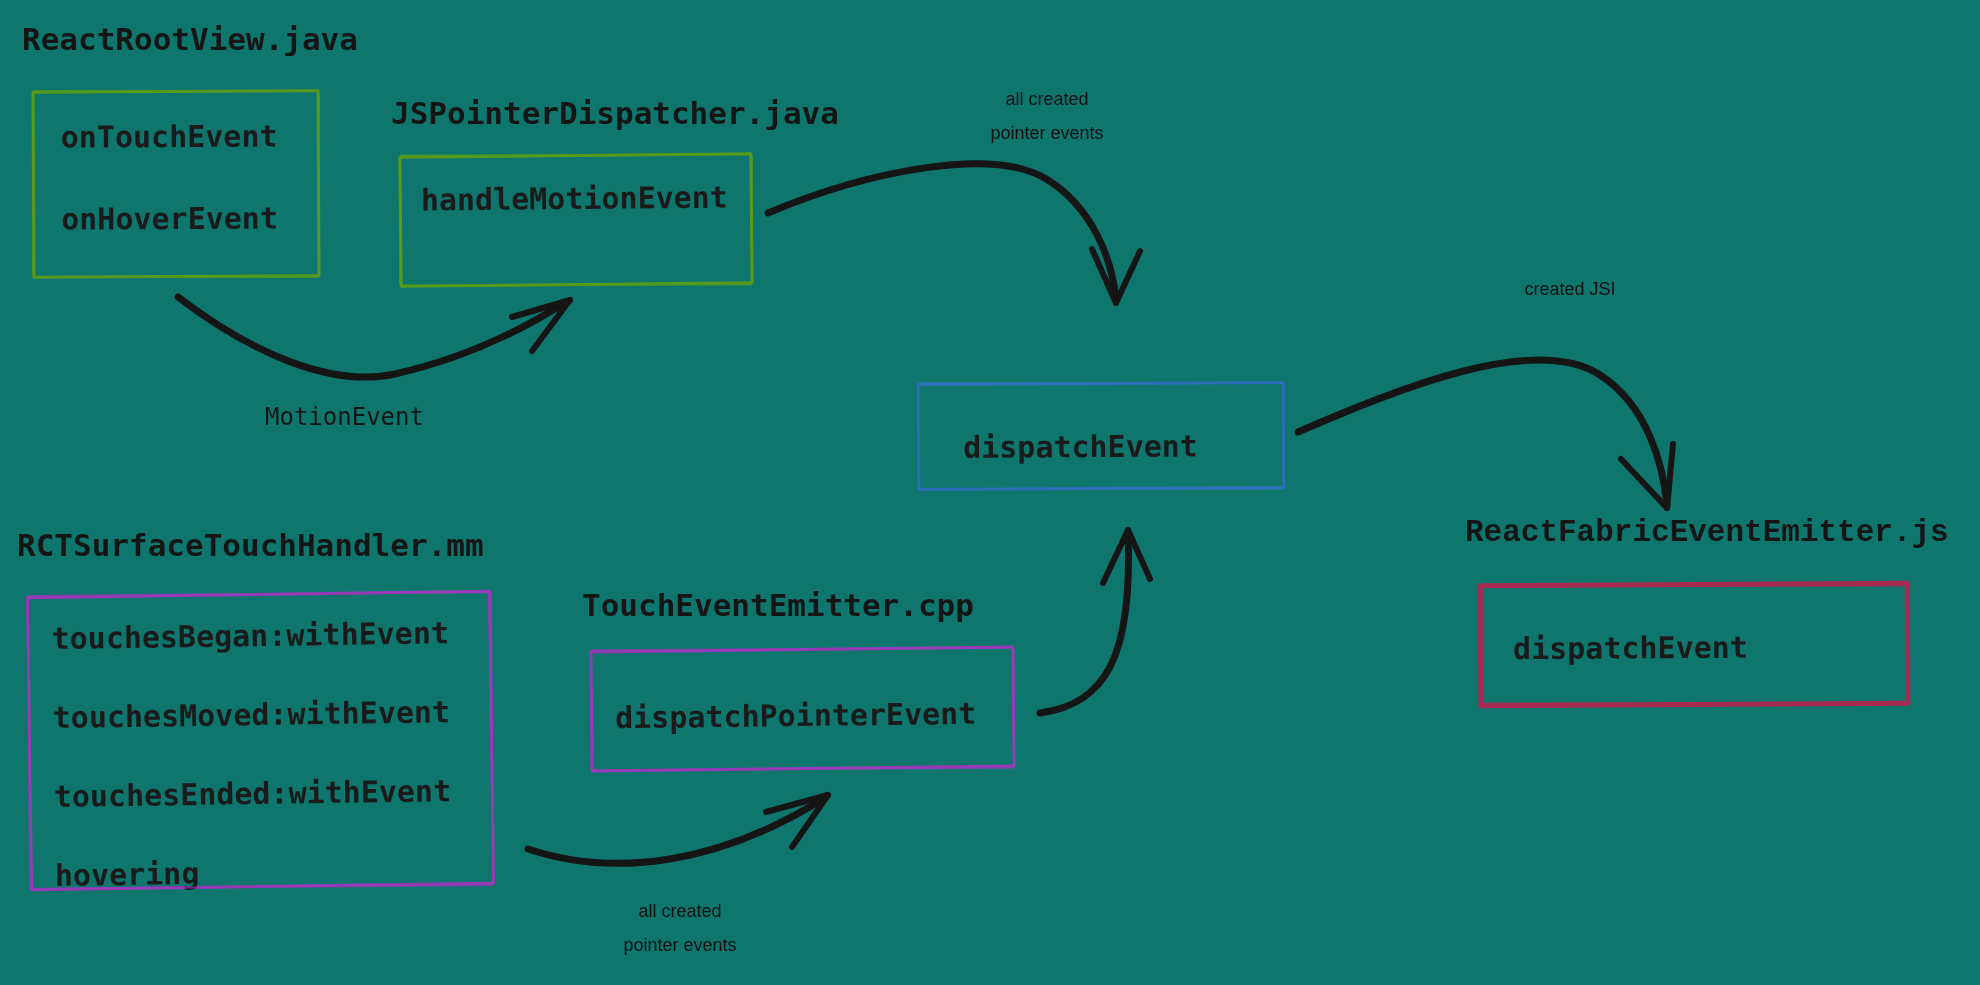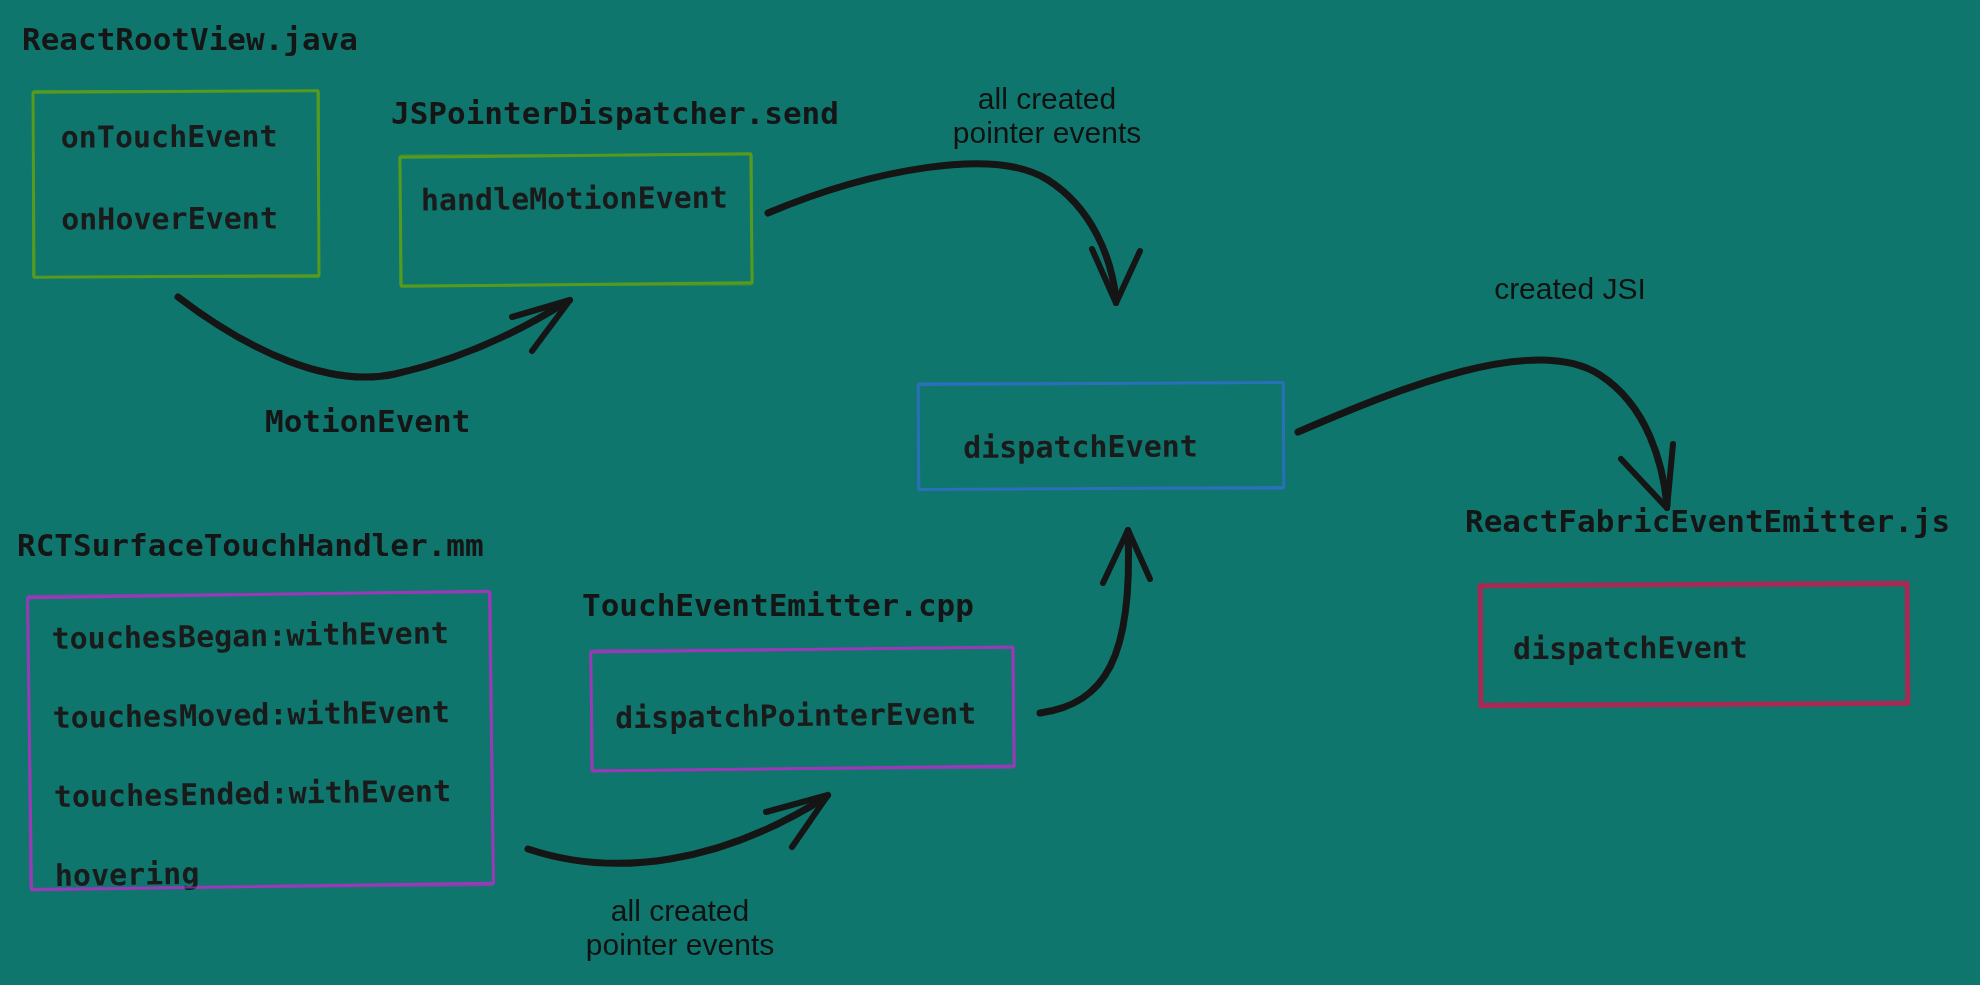--- a/index.html
+++ b/index.html
@@ -46,35 +46,35 @@
   #box-react-root-view      {left:32px;  top:90px;  width:288px; height:188px; padding:28px 0 0 26px; gap:50px; transform:rotate(-.3deg);}
   #box-js-pointer-dispatcher{left:399px; top:154px; width:354px; height:132px; padding:26px 0 0 19px; transform:rotate(-.55deg);}
   #box-ui-manager-binding   {left:917px; top:382px; width:368px; height:108px; padding:46px 0 0 43px; transform:rotate(-.35deg);}
   #box-rct-surface          {left:28px;  top:593px; width:465px; height:295px; padding:24px 0 0 22px; gap:47px; transform:rotate(-.8deg);}
   #box-touch-event-emitter  {left:590px; top:648px; width:425px; height:122px; padding:49px 0 0 22px; transform:rotate(-.7deg);}
   #box-react-fabric         {left:1478px;top:582px; width:432px; height:125px; padding:45px 0 0 30px; transform:rotate(-.35deg);}
   
   #title-react-root-view      {left:22px;  top:22px;}
   #title-js-pointer-dispatcher{left:391px; top:96px;}
   #title-ui-manager-binding   {left:925px; top:326px;}
-  #title-react-fabric         {left:1465px;top:504px;}
+  #title-react-fabric         {left:1465px;top:516px;font-family:Liberation Mono, monospace;}
   #title-rct-surface          {left:17px;  top:528px;}
   #title-touch-event-emitter  {left:582px; top:588px;}
   
   .note{
     position:absolute;text-align:center;
     font-family:"Liberation Sans","DejaVu Sans",sans-serif;
-    font-size:30px;line-height:34px;color:#111;font-weight:400;
+    font-size:18px;line-height:34px;color:#111;font-weight:400;
   }
   #note-created-top   {left:927px; top:82px;  width:240px;}
   #note-send-jsi      {left:1450px;top:272px; width:240px;}
   #note-created-bottom{left:560px; top:894px; width:240px;}
   #label-motion-event{
     position:absolute;left:265px;top:403px;
-    font-weight:bold;font-size:31px;white-space:nowrap;color:#151515;
+    font-weight:normal;font-size:24px;white-space:nowrap;color:#151515;
   }
 </style>
 </head>
 <body>
 
 <div id="canvas">
 
   <svg id="arrows" viewBox="0 0 1980 985" xmlns="http://www.w3.org/2000/svg">
 
     <g>
@@ -102,21 +102,21 @@
     </g>
 
     <g>
       <path class="shaft" d="M 528 849 C 615 878, 720 864, 826 797"></path>
       <path class="head" d="M 828 795 L 766 812"></path>
       <path class="head" d="M 828 795 L 792 847"></path>
     </g>
   </svg>
 
   <div class="file-title" id="title-react-root-view">ReactRootView.java</div>
-  <div class="file-title" id="title-js-pointer-dispatcher">JSPointerDispatcher.send</div>
+  <div class="file-title" id="title-js-pointer-dispatcher">JSPointerDispatcher.java</div>
   <div class="file-title" id="title-react-fabric">ReactFabricEventEmitter.js</div>
   <div class="file-title" id="title-touch-event-emitter">TouchEventEmitter.cpp</div>
   <div class="file-title" id="title-rct-surface">RCTSurfaceTouchHandler.mm</div>
 
   <div class="box box-green" id="box-react-root-view">
     <span class="m">onTouchEvent</span>
     <span class="m">onHoverEvent</span>
   </div>
 
   <div class="box box-green" id="box-js-pointer-dispatcher">

